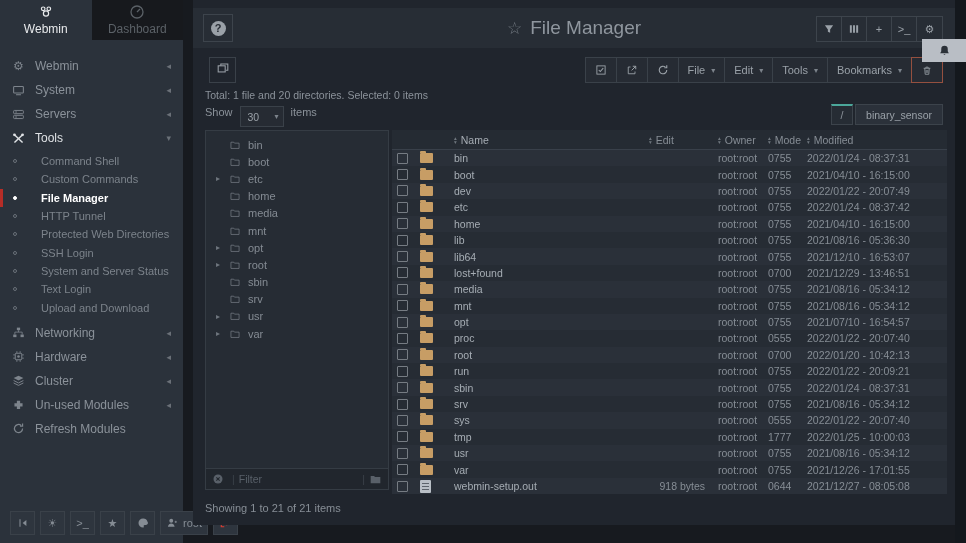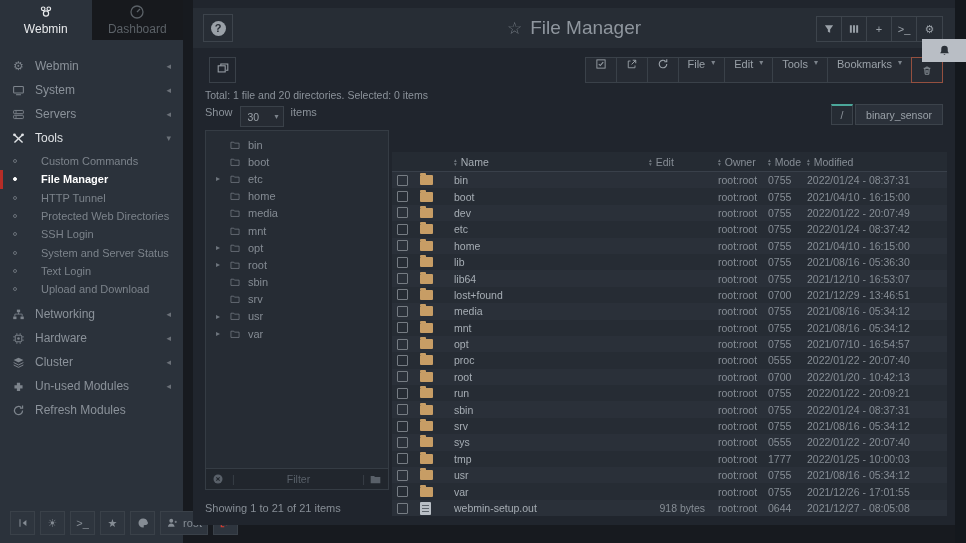--- a/index.html
+++ b/index.html
@@ -45,21 +45,21 @@
   .hdr-actions{position:absolute;right:12px;top:8px;display:flex;border:1px solid #3d444c;height:26px;}
   .hdr-btn{width:25px;display:flex;align-items:center;justify-content:center;color:#9aa1a8;border-right:1px solid #3d444c;cursor:pointer;font-size:11px;}
   .hdr-btn:last-child{border-right:none;}
   .hdr-btn svg{width:12px;height:12px;}
   .bell-tab{position:absolute;left:922px;top:39px;width:44px;height:23px;background:#b9bec5;display:flex;align-items:center;justify-content:center;z-index:9;cursor:pointer;}
   .bell-tab svg{width:13px;height:13px;color:#2b3138;}
 
   .copy-btn{position:absolute;left:16px;top:57px;width:27px;height:26px;border:1px solid #3a4149;display:flex;align-items:center;justify-content:center;color:#9aa1a8;cursor:pointer;}
   .copy-btn svg{width:14px;height:14px;}
   .toolbar{position:absolute;right:12px;top:57px;height:26px;display:flex;border:1px solid #3a4149;background:#262b33;}
-  .tb-cell{display:flex;justify-content:center;padding:0 9px;border-right:1px solid #3a4149;color:#9aa1a8;font-size:11px;gap:6px;cursor:pointer;white-space:nowrap;}
+  .tb-cell{display:flex;align-items:center;justify-content:center;padding:0 9px;border-right:1px solid #3a4149;color:#9aa1a8;font-size:11px;gap:6px;cursor:pointer;white-space:nowrap;}
   .tb-cell:last-child{border-right:none;}
   .tb-cell svg{width:12px;height:12px;}
   .tb-cell .dd{font-size:8px;color:#7c838b;}
   .tb-trash{border:1px solid #95503f;margin:-1px;padding:0 9px;display:flex;align-items:center;cursor:pointer;color:#9aa1a8;}
   .tb-trash svg{width:12px;height:13px;}
 
   .summary{position:absolute;left:12px;top:89px;font-size:10.5px;color:#8b929a;}
   .show-row{position:absolute;left:12px;top:106px;height:21px;display:flex;font-size:11px;color:#8b929a;gap:7px;}
   .show-select{position:relative;width:44px;height:21px;border:1px solid #3a4149;color:#9aa1a8;font-size:10.5px;display:flex;align-items:center;padding-left:7px;cursor:pointer;background:#262b33;}
   .show-select .dd{position:absolute;right:4px;font-size:8px;color:#7c838b;}
@@ -67,29 +67,29 @@
   .path-root{width:22px;height:21px;border:1px solid #3c434b;border-top:2px solid #4ba79a;background:#262c34;color:#8f969e;font-size:10.5px;display:flex;align-items:center;justify-content:center;cursor:pointer;}
   .path-host{height:21px;margin-left:2px;padding:0 10px;border:1px solid #3c434b;background:#2b313a;color:#9aa1a8;font-size:10.5px;display:flex;align-items:center;cursor:pointer;}
 
   
   .tree-panel{position:absolute;left:12px;top:130px;width:184px;height:360px;border:1px solid #353c44;background:#262c34;}
   .tree-items{padding-top:5px;}
   .tree-item{height:17.2px;display:flex;align-items:center;padding-left:10px;font-size:11px;color:#848b93;cursor:pointer;}
   .tree-item .tcaret{width:13px;font-size:8px;color:#6f767e;}
   .tree-item .tfold{width:13px;height:10px;margin-right:6px;color:#7b828a;display:inline-flex;}
   .tree-item .tfold svg{width:12px;height:10px;}
-  .filter-bar{position:absolute;left:0;right:0;bottom:0;height:21px;background:#21262d;border-top:1px solid #353c44;display:flex;align-items:center;padding:0 6px;color:#596069;font-size:10.5px;text-align:center;}
+  .filter-bar{position:absolute;left:0;right:0;bottom:0;height:21px;background:#21262d;border-top:1px solid #353c44;display:flex;align-items:center;padding:0 6px;color:#596069;font-size:10.5px;}
   .filter-bar .cx{width:12px;height:12px;margin-right:4px;}
   .filter-bar .sep{color:#3b424a;margin:0 4px;}
   .filter-bar .flabel{flex:1;}
   .filter-bar .ffold{width:13px;height:11px;color:#596069;}
 
   
   .ftable{position:absolute;left:199px;top:130px;width:555px;}
-  .thead{display:flex;height:20px;align-items:center;background:#252b33;border-bottom:1px solid #39404a;color:#969da5;font-size:10.5px;margin-top:22px;}
+  .thead{display:flex;height:20px;align-items:center;background:#252b33;border-bottom:1px solid #39404a;color:#969da5;font-size:10.5px;}
   .th{display:flex;align-items:center;gap:4px;}
   .sort{display:inline-flex;flex-direction:column;line-height:4px;font-size:5.5px;color:#6f767e;}
   .trow{display:flex;height:16.4px;align-items:center;font-size:10.5px;cursor:pointer;}
   .trow:nth-child(odd){background:#2a3039;}
   .trow:nth-child(even){background:#262c34;}
   .col-cb{width:28px;display:flex;justify-content:flex-start;padding-left:5px;flex:none;}
   .col-icon{width:34px;flex:none;display:flex;align-items:center;}
   .col-name{width:195px;flex:none;color:#a6adb4;overflow:hidden;white-space:nowrap;}
   .col-size{width:60px;flex:none;text-align:right;padding-right:4px;color:#868d95;}
   .col-owner{width:46px;flex:none;padding-left:9px;color:#868d95;white-space:nowrap;}
@@ -163,20 +163,24 @@
               <circle cx="3" cy="3.5" r="1.7" fill="currentColor"></circle>
               <circle cx="13" cy="3.5" r="1.7" fill="currentColor"></circle>
             </svg>
           </span>
           <span>Tools</span>
           <span class="caret">▾</span>
         </div>
         <div class="side-sub">
           <div class="side-sub-item">
             <span class="bullet"></span>
+            <span>Command Shell</span>
+          </div>
+          <div class="side-sub-item">
+            <span class="bullet"></span>
             <span>Custom Commands</span>
           </div>
           <div class="side-sub-item active">
             <span class="bullet"></span>
             <span>File Manager</span>
           </div>
           <div class="side-sub-item">
             <span class="bullet"></span>
             <span>HTTP Tunnel</span>
           </div>

